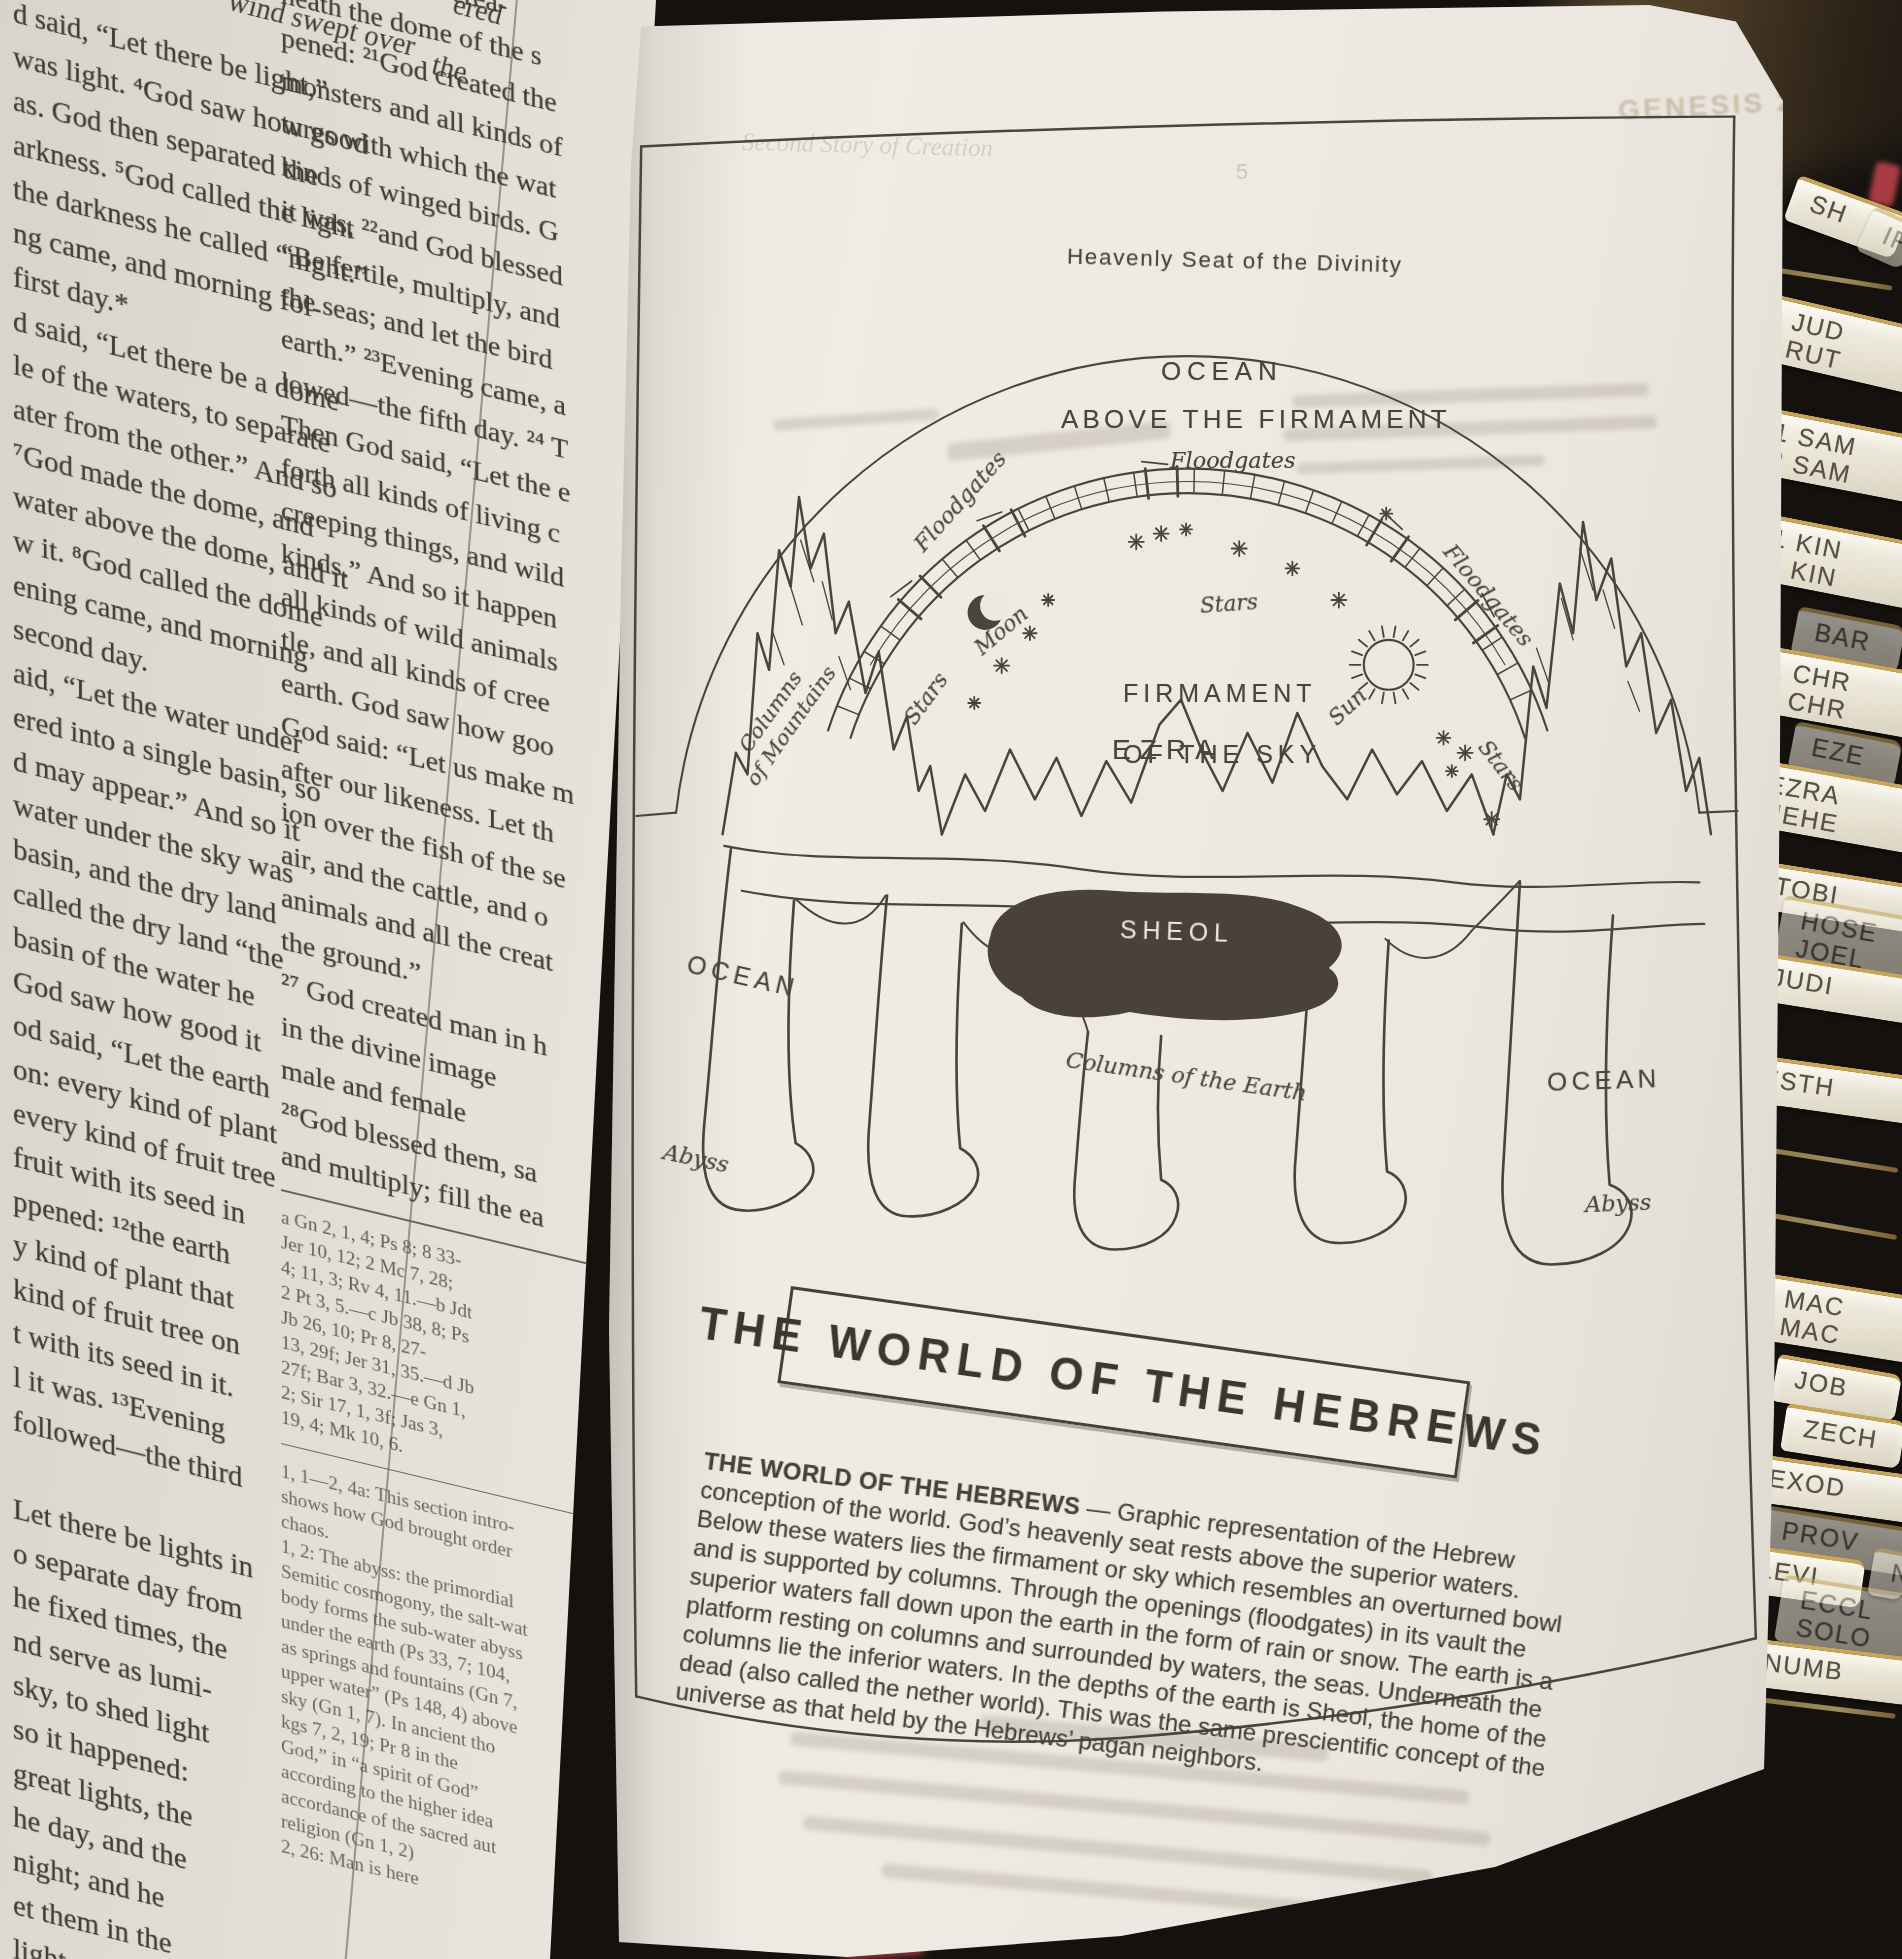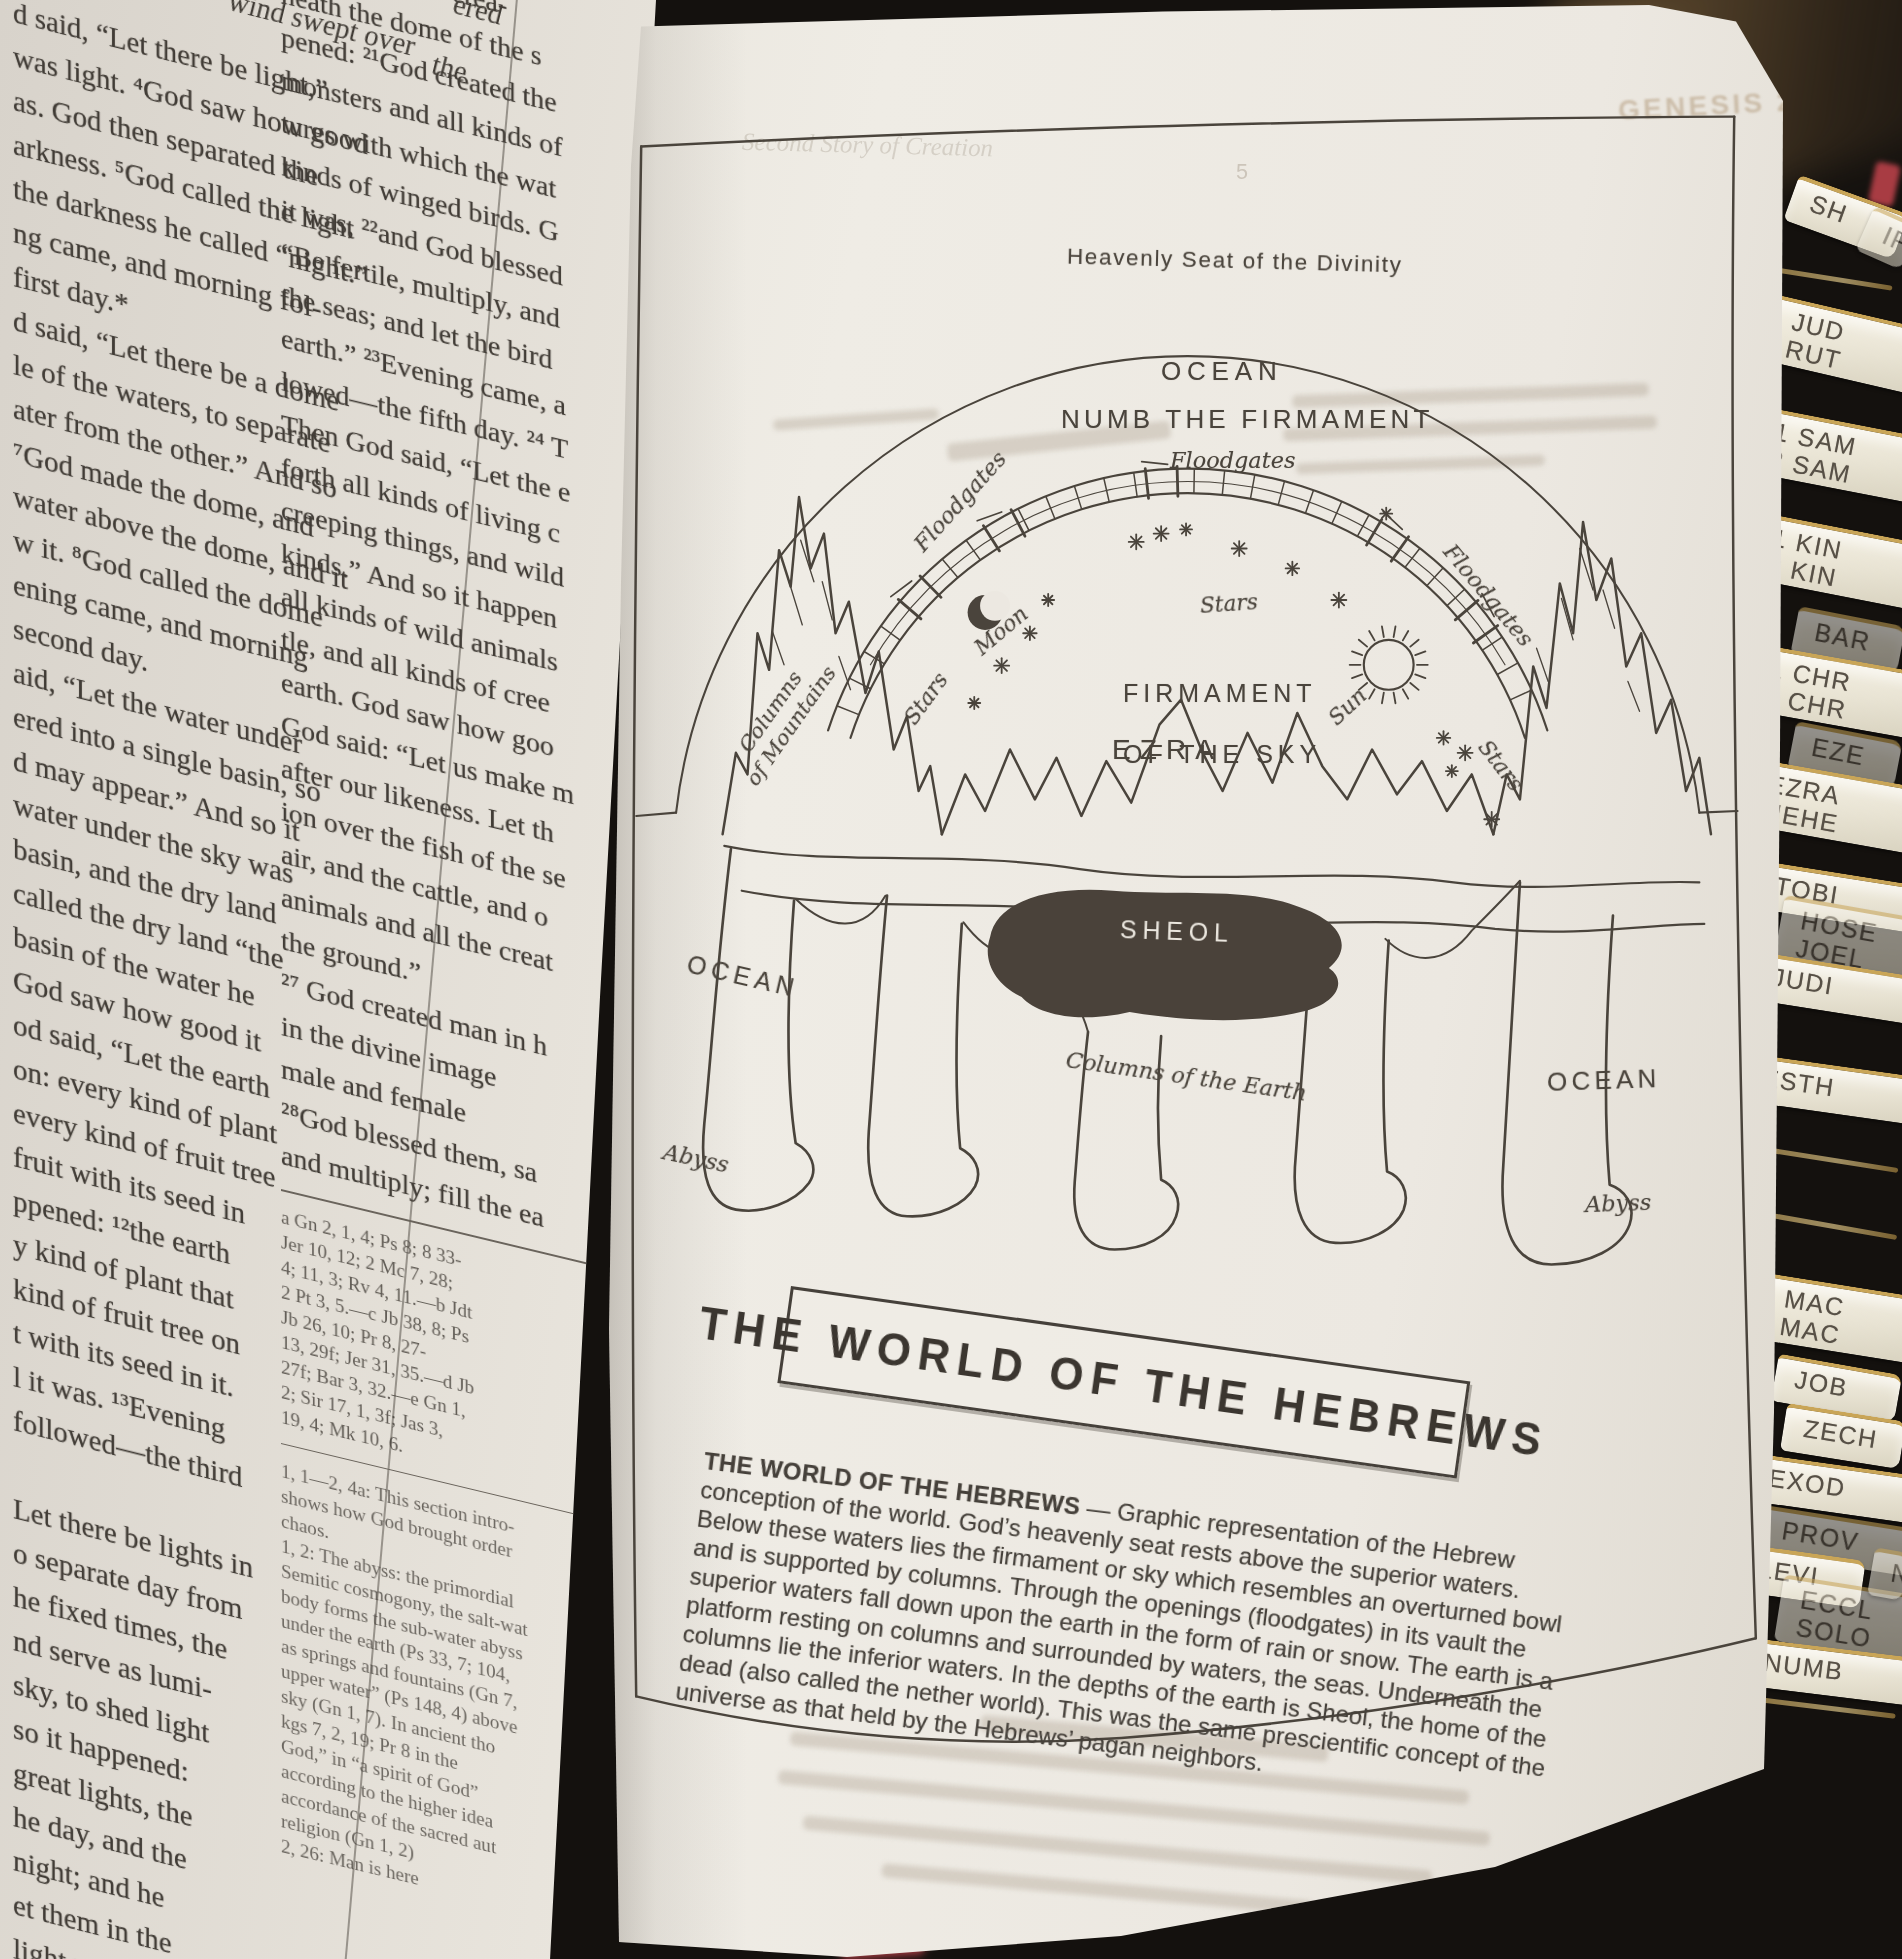--- a/index.html
+++ b/index.html
@@ -505,21 +505,21 @@
     </g>
 
     <path fill="#4a423a" stroke="none" d="M 1192 1128 C 1200 1082 1268 1066 1340 1072 C 1420 1078 1500 1068 1560 1090 C 1616 1108 1630 1140 1600 1165 C 1622 1180 1612 1208 1566 1218 C 1500 1234 1420 1228 1360 1218 C 1300 1232 1250 1222 1230 1200 C 1200 1186 1182 1158 1192 1128 Z"></path>
 
     <circle cx="1186" cy="737" r="21" fill="#4a443c"></circle>
     <circle cx="1198" cy="729" r="18" fill="#ece8e1"></circle>
   </svg>
 
   <div class="dlab gsans" id="lab-heavenly">Heavenly Seat of the Divinity</div>
   <div class="dlab gsans" id="lab-waters">OCEAN</div>
-  <div class="dlab gsans" id="lab-abovefirm">NUMB THE FIRMAMENT</div>
+  <div class="dlab gsans" id="lab-abovefirm">ABOVE THE FIRMAMENT</div>
   <div class="dlab iser" id="lab-floodtop">Floodgates</div>
   <div class="dlab iser" id="lab-floodleft">Floodgates</div>
   <div class="dlab iser" id="lab-floodright">Floodgates</div>
   <div class="dlab iser" id="lab-starstop">Stars</div>
   <div class="dlab iser" id="lab-starsleft">Stars</div>
   <div class="dlab iser" id="lab-starsright">Stars</div>
   <div class="dlab iser" id="lab-moon">Moon</div>
   <div class="dlab iser" id="lab-sun">Sun</div>
   <div class="dlab gsans" id="lab-firm">
     <div>FIRMAMENT</div>

